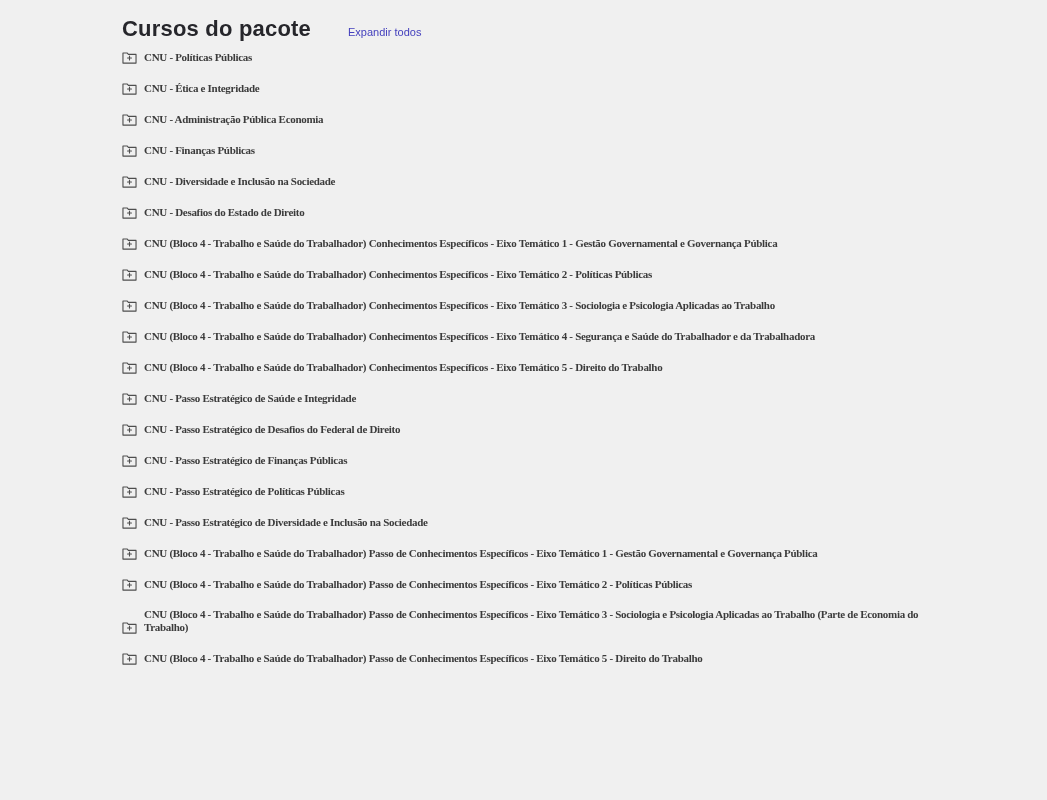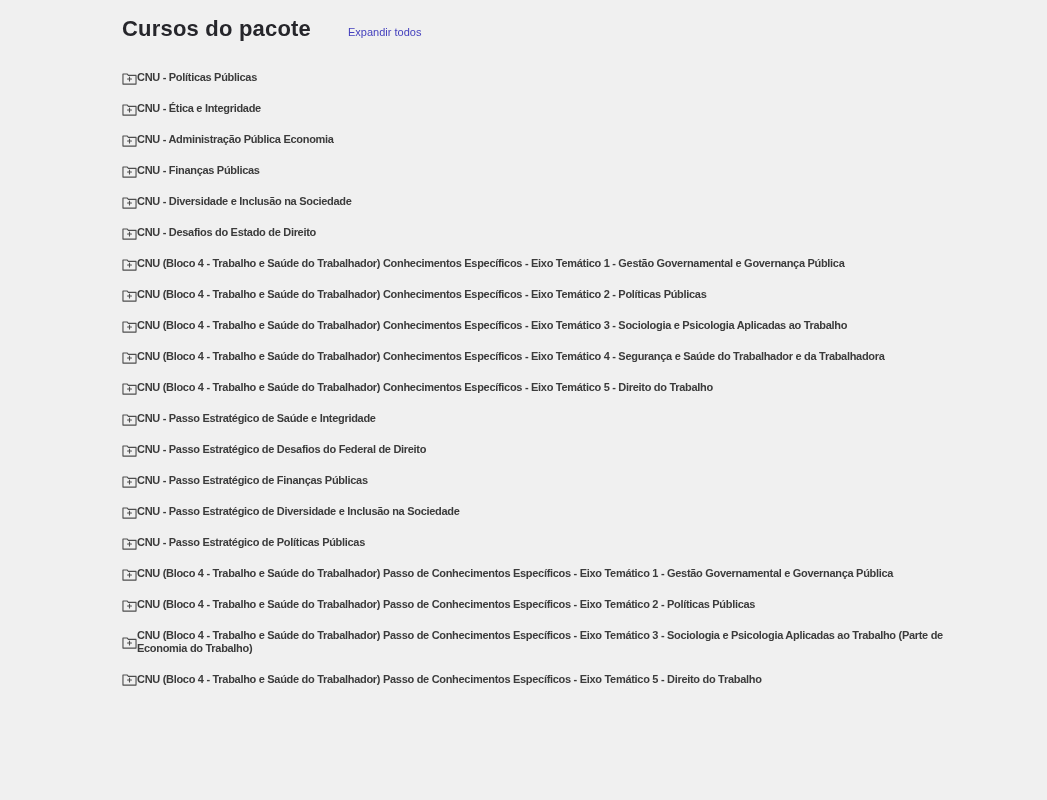--- a/index.html
+++ b/index.html
@@ -15,21 +15,21 @@
     background:var(--bg);
     font-family:"Liberation Sans", sans-serif;
     overflow:hidden;
   }
   .page{
     padding:16px 0 0 122px;
   }
   .header{
     display:flex;
     align-items:baseline;
-    margin-bottom:29px;
+    margin-bottom:8px;
     text-align:center;
   }
   .page-title{
     font-size:22px;
     font-weight:700;
     color:var(--title-color);
     letter-spacing:.2px;
   }
   .expand-all{
     margin-left:37px;
@@ -37,22 +37,24 @@
     font-weight:400;
     color:var(--accent);
     text-decoration:none;
     cursor:pointer;
   }
   ul.course-list{
     list-style:none;
   }
   li.course{
     display:flex;
-    align-items:center;
+    align-items:flex-end;
+    gap:7px;
     margin-bottom:17px;
+    font-family:Liberation Serif, serif;
   }
   .course .icon{
     flex:0 0 auto;
     width:15px;
     height:14px;
     display:inline-flex;
     align-items:center;
     justify-content:center;
   }
   .course .label{
@@ -219,40 +221,40 @@
         <span class="label">CNU - Passo Estratégico de Finanças Públicas</span>
       </li>
 
       <li class="course">
         <span class="icon">
           <svg width="15" height="14" viewBox="0 0 16 15" aria-hidden="true">
             <path d="M1 3.2 h4.4 l1.4 1.5 H15 v9.3 H1 z" fill="none" stroke="#4e4e4e" stroke-width="1.2" stroke-linejoin="round"></path>
             <path d="M8 6.5 v4.2 M5.9 8.6 h4.2" fill="none" stroke="#4e4e4e" stroke-width="1.2" stroke-linecap="round"></path>
           </svg>
         </span>
+        <span class="label">CNU - Passo Estratégico de Políticas Públicas</span>
+      </li>
+
+      <li class="course">
+        <span class="icon">
+          <svg width="15" height="14" viewBox="0 0 16 15" aria-hidden="true">
+            <path d="M1 3.2 h4.4 l1.4 1.5 H15 v9.3 H1 z" fill="none" stroke="#4e4e4e" stroke-width="1.2" stroke-linejoin="round"></path>
+            <path d="M8 6.5 v4.2 M5.9 8.6 h4.2" fill="none" stroke="#4e4e4e" stroke-width="1.2" stroke-linecap="round"></path>
+          </svg>
+        </span>
         <span class="label">CNU - Passo Estratégico de Diversidade e Inclusão na Sociedade</span>
       </li>
 
       <li class="course">
         <span class="icon">
           <svg width="15" height="14" viewBox="0 0 16 15" aria-hidden="true">
             <path d="M1 3.2 h4.4 l1.4 1.5 H15 v9.3 H1 z" fill="none" stroke="#4e4e4e" stroke-width="1.2" stroke-linejoin="round"></path>
             <path d="M8 6.5 v4.2 M5.9 8.6 h4.2" fill="none" stroke="#4e4e4e" stroke-width="1.2" stroke-linecap="round"></path>
           </svg>
         </span>
-        <span class="label">CNU - Passo Estratégico de Políticas Públicas</span>
-      </li>
-
-      <li class="course">
-        <span class="icon">
-          <svg width="15" height="14" viewBox="0 0 16 15" aria-hidden="true">
-            <path d="M1 3.2 h4.4 l1.4 1.5 H15 v9.3 H1 z" fill="none" stroke="#4e4e4e" stroke-width="1.2" stroke-linejoin="round"></path>
-            <path d="M8 6.5 v4.2 M5.9 8.6 h4.2" fill="none" stroke="#4e4e4e" stroke-width="1.2" stroke-linecap="round"></path>
-          </svg>
-        </span>
         <span class="label">CNU (Bloco 4 - Trabalho e Saúde do Trabalhador) Passo de Conhecimentos Específicos - Eixo Temático 1 - Gestão Governamental e Governança Pública</span>
       </li>
 
       <li class="course">
         <span class="icon">
           <svg width="15" height="14" viewBox="0 0 16 15" aria-hidden="true">
             <path d="M1 3.2 h4.4 l1.4 1.5 H15 v9.3 H1 z" fill="none" stroke="#4e4e4e" stroke-width="1.2" stroke-linejoin="round"></path>
             <path d="M8 6.5 v4.2 M5.9 8.6 h4.2" fill="none" stroke="#4e4e4e" stroke-width="1.2" stroke-linecap="round"></path>
           </svg>
         </span>

